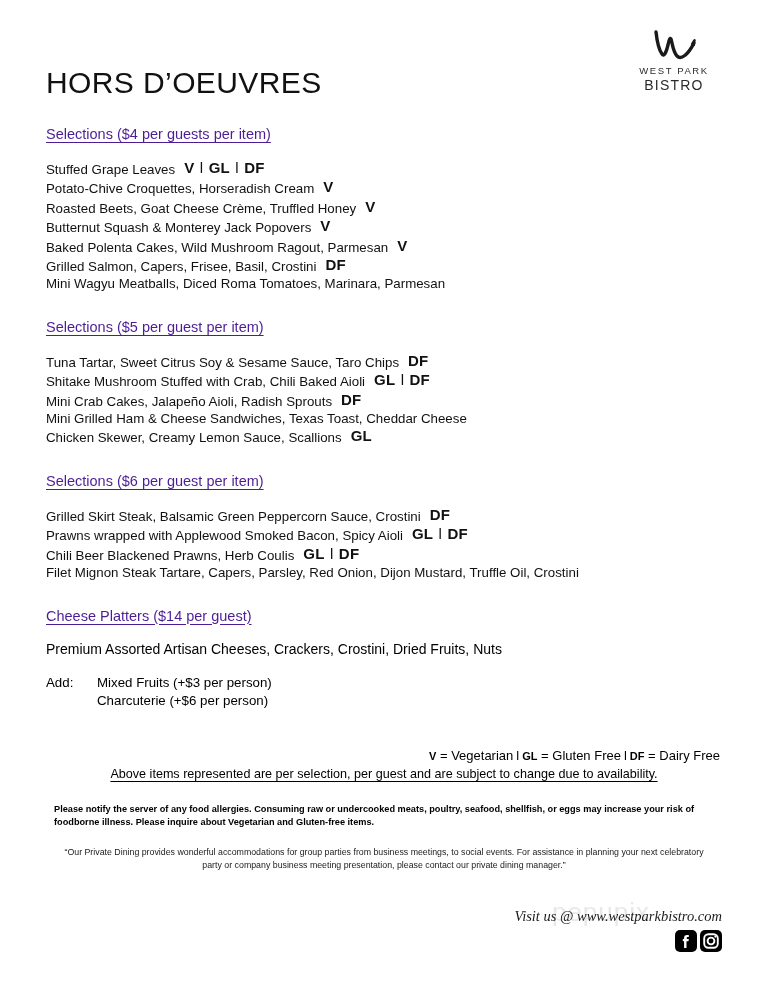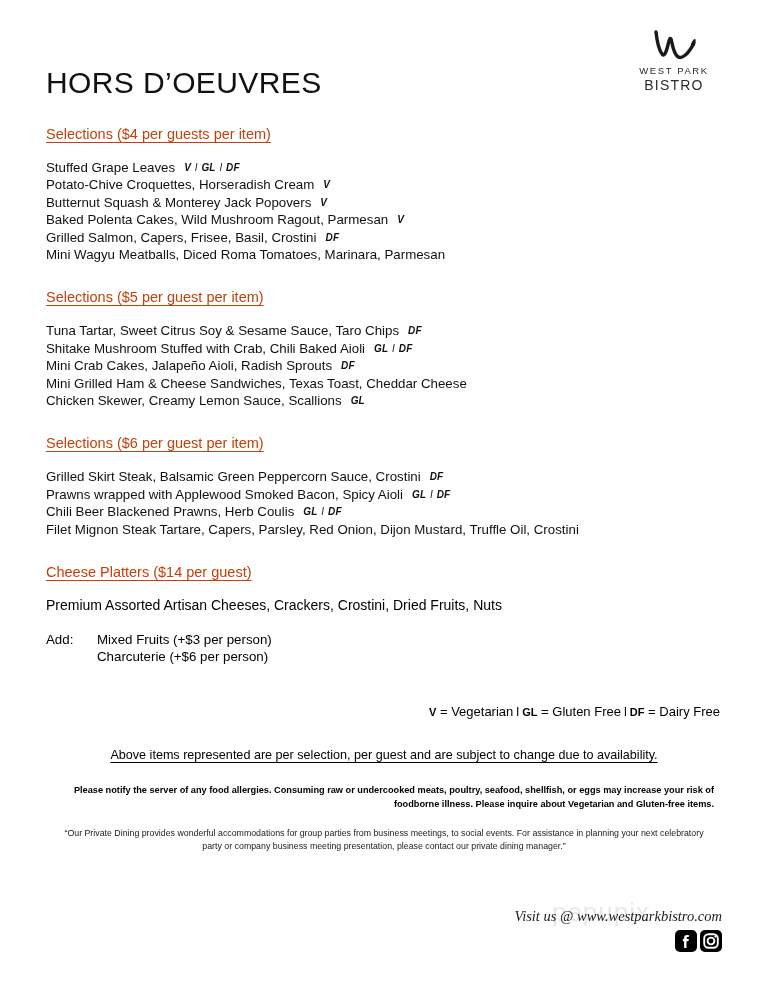--- a/index.html
+++ b/index.html
@@ -63,40 +63,39 @@
 
   
   .section {
     margin-top: 26px;
   }
   .section-heading {
     font-size: 14.5px;
     text-decoration: underline;
     text-underline-offset: 3px;
     margin-bottom: 17px;
-    color: #c2410c;
+    color: #4c1d95;
   }
   .item-list {
     list-style: none;
     margin: 0;
     padding: 0;
   }
   .item {
     font-size: 13.3px;
     line-height: 17.4px;
     white-space: nowrap;
     color: #111;
   }
   .tags {
-    font-size: 10px;
+    font-size: 15px;
     font-weight: bold;
     letter-spacing: 0.2px;
     padding-left: 9px;
     vertical-align: 1px;
-    font-style: italic;
   }
   .tags .sep {
     font-weight: normal;
     padding: 0 1px;
   }
 
   
   .platter-desc {
     font-size: 14px;
     line-height: 17.4px;
@@ -123,24 +122,24 @@
   }
   .legend b { font-size: 11px; }
   .legend .sep { padding: 0 3px; }
 
   
   .availability {
     text-align: center;
     font-size: 12.6px;
     text-decoration: underline;
     text-underline-offset: 2.5px;
-    margin-top: 29px;
+    margin-top: 4px;
   }
   .allergen {
-    text-align: right;
+    text-align: left;
     font-size: 9.2px;
     font-weight: bold;
     line-height: 13.5px;
     margin-top: 22px;
     padding: 0 8px;
   }
   .quote {
     text-align: center;
     font-size: 8.8px;
     line-height: 13.2px;
@@ -196,20 +195,21 @@
   </div>
 
   <h1 class="doc-title">HORS D’OEUVRES</h1>
 
   <div id="sections-root">
       <div class="section">
         <div class="section-heading">Selections ($4 per guests per item)</div>
         <ul class="item-list">
           <li class="item"><span>Stuffed Grape Leaves</span><span class="tags"><span>V</span><span class="sep"> l </span><span>GL</span><span class="sep"> l </span><span>DF</span></span></li>
           <li class="item"><span>Potato-Chive Croquettes, Horseradish Cream</span><span class="tags"><span>V</span></span></li>
+          <li class="item"><span>Roasted Beets, Goat Cheese Crème, Truffled Honey</span><span class="tags"><span>V</span></span></li>
           <li class="item"><span>Butternut Squash &amp; Monterey Jack Popovers</span><span class="tags"><span>V</span></span></li>
           <li class="item"><span>Baked Polenta Cakes, Wild Mushroom Ragout, Parmesan</span><span class="tags"><span>V</span></span></li>
           <li class="item"><span>Grilled Salmon, Capers, Frisee, Basil, Crostini</span><span class="tags"><span>DF</span></span></li>
           <li class="item"><span>Mini Wagyu Meatballs, Diced Roma Tomatoes, Marinara, Parmesan</span></li>
         </ul>
       </div>
       <div class="section">
         <div class="section-heading">Selections ($5 per guest per item)</div>
         <ul class="item-list">
           <li class="item"><span>Tuna Tartar, Sweet Citrus Soy &amp; Sesame Sauce, Taro Chips</span><span class="tags"><span>DF</span></span></li>

